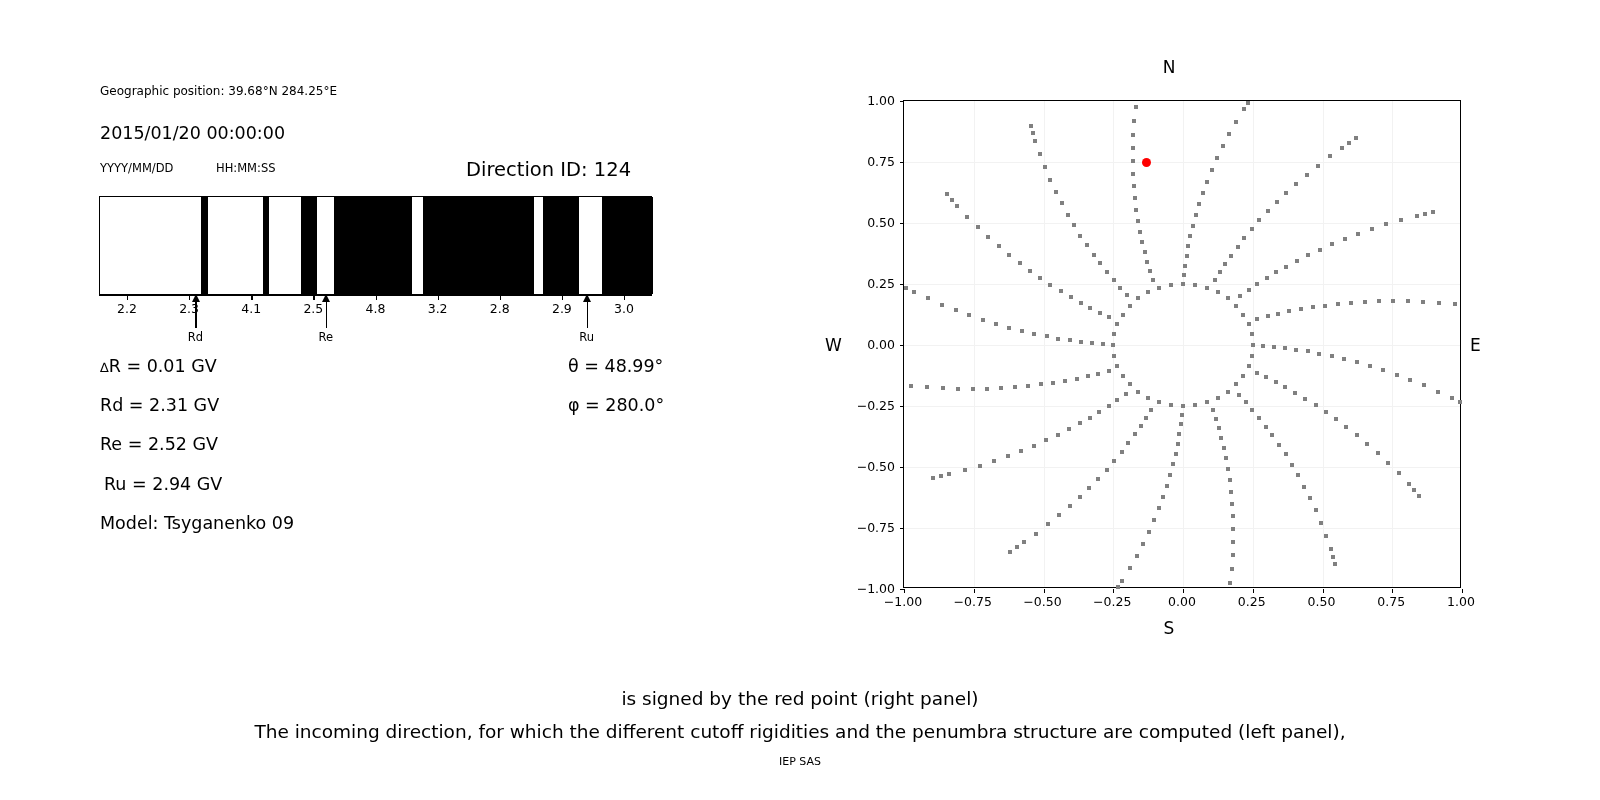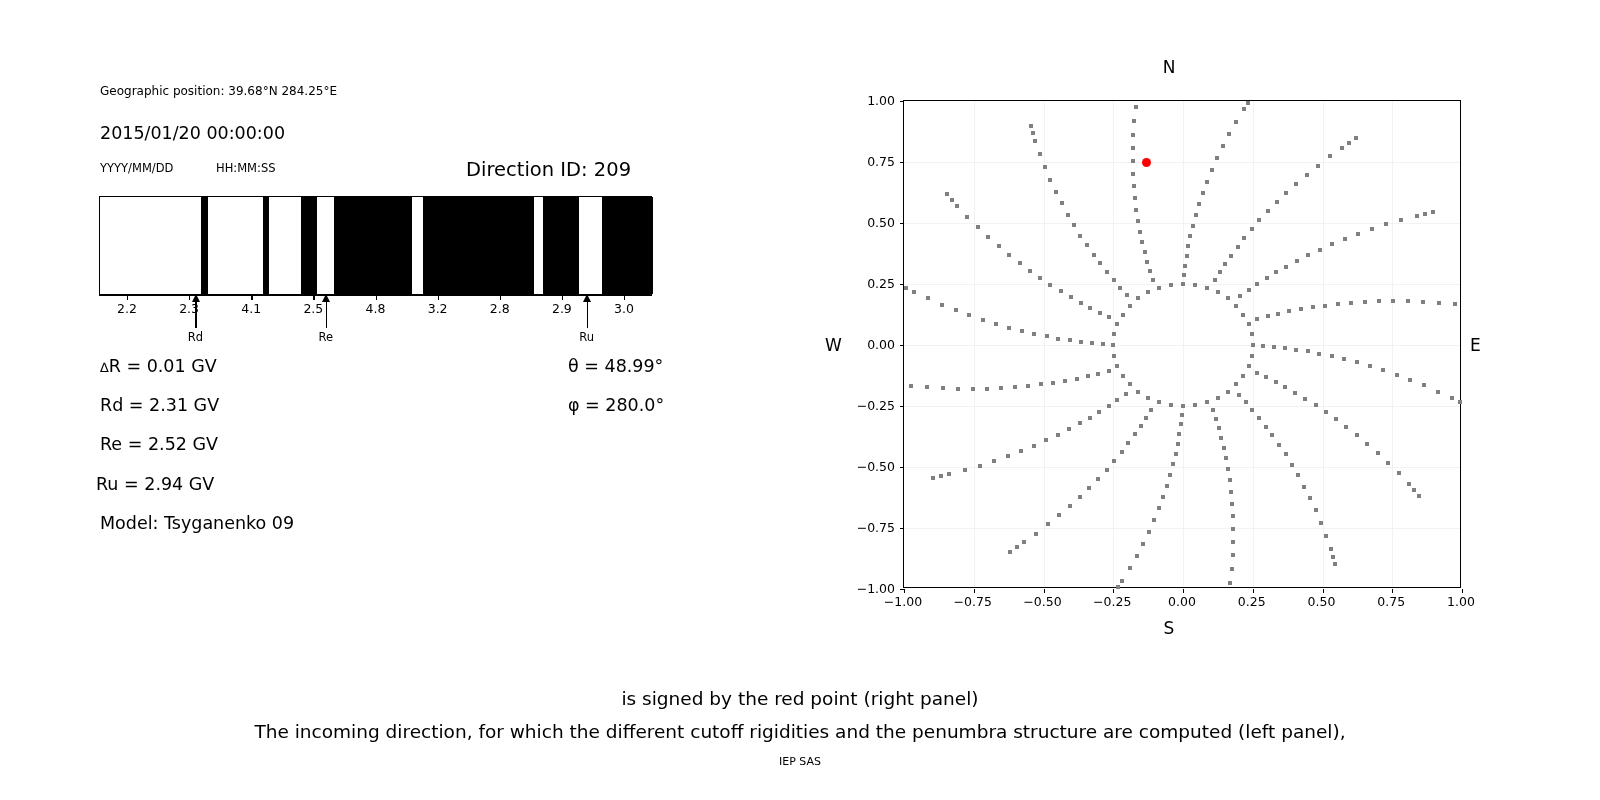--- a/index.html
+++ b/index.html
@@ -32,21 +32,21 @@
       border-left:4.6px solid transparent;border-right:4.6px solid transparent;
       border-bottom:8px solid #000;}
   .rmark .rlab{position:absolute;top:35px;left:0;transform:translateX(-50%);
       font-size:11.5px;white-space:nowrap;}
 
   
   .param{position:absolute;font-size:17.5px;white-space:nowrap;}
   #p-dr{left:100px;top:356px;}
   #p-rd{left:100px;top:395px;}
   #p-re{left:100px;top:434px;}
-  #p-ru{left:96px;top:474px;}
+  #p-ru{left:104px;top:474px;}
   #p-model{left:100px;top:513px;}
   #p-theta{left:568px;top:356px;}
   #p-phi{left:568px;top:395px;}
   .sm{font-size:13px;}
 
   
   #right-panel{position:absolute;left:820px;top:50px;width:700px;height:600px;}
   #plot-frame{position:absolute;left:83px;top:50px;width:558px;height:488px;
       border:1.2px solid #000;box-sizing:border-box;background:#fff;}
   .gline{position:absolute;background:#f2f2f2;}
@@ -79,21 +79,21 @@
 <div id="left-panel">
 
   <div id="geo-position">Geographic position: 39.68°N 284.25°E</div>
 
   <div id="datetime">2015/01/20 00:00:00</div>
 
   <div id="fmt-date">YYYY/MM/DD</div>
 
   <div id="fmt-time">HH:MM:SS</div>
 
-  <div id="direction-id">Direction ID: 209</div>
+  <div id="direction-id">Direction ID: 124</div>
 
   <div id="penumbra-wrap">
     <div id="penumbra-bar">
         <div class="band" style="left: 100.969px; width: 7.02124px;"></div>
         <div class="band" style="left: 162.98px; width: 6.02708px;"></div>
         <div class="band" style="left: 201.006px; width: 16.0308px;"></div>
         <div class="band" style="left: 234.124px; width: 78.2899px;"></div>
         <div class="band" style="left: 323.412px; width: 110.289px;"></div>
         <div class="band" style="left: 442.711px; width: 36.1003px;"></div>
         <div class="band" style="left: 501.863px; width: 51.137px;"></div>

